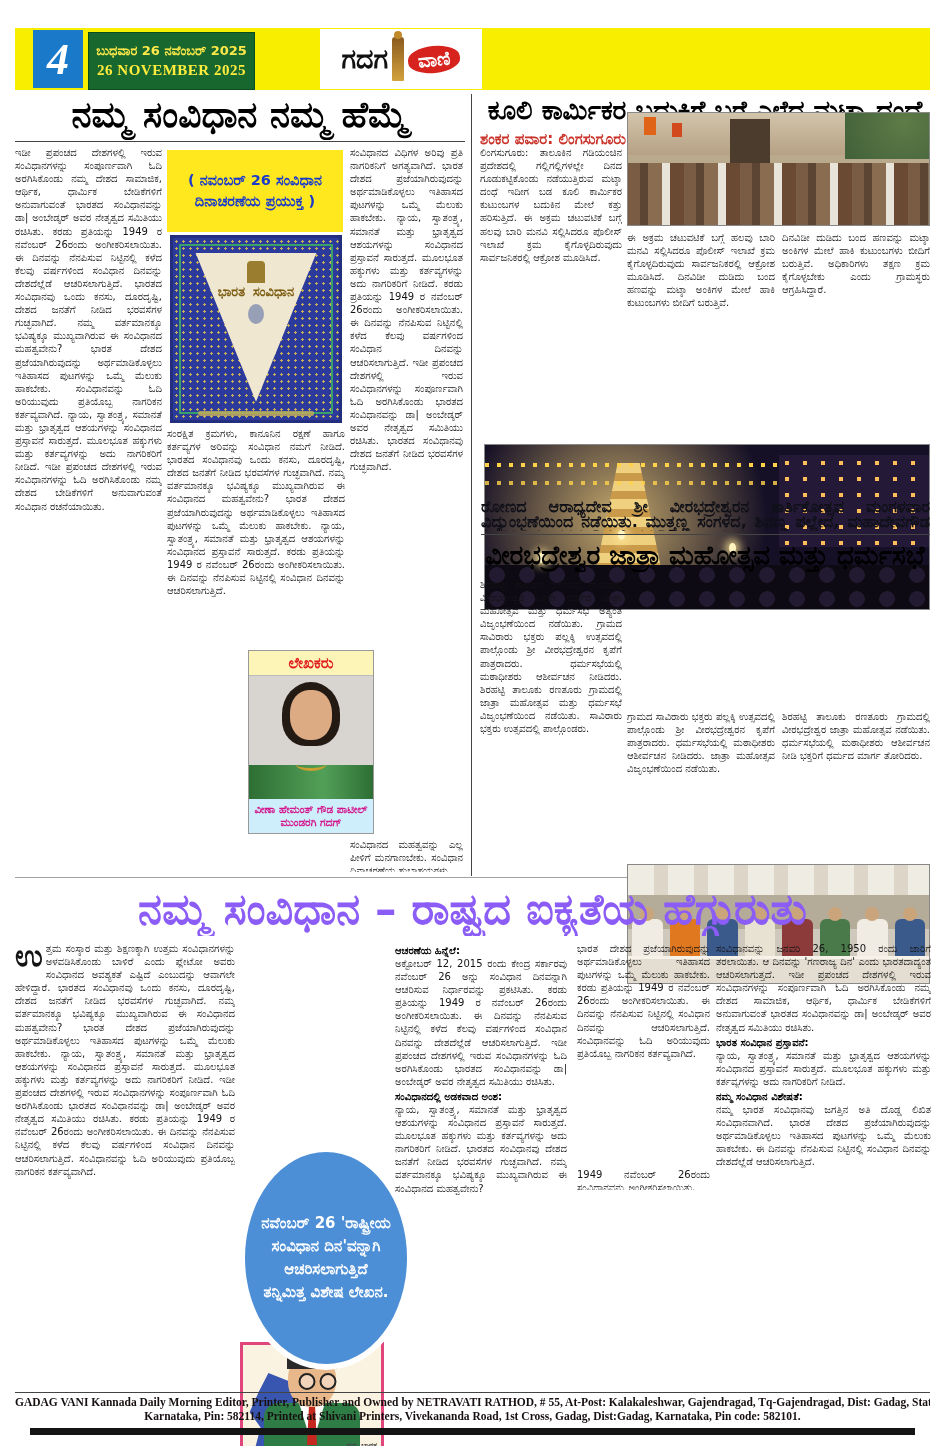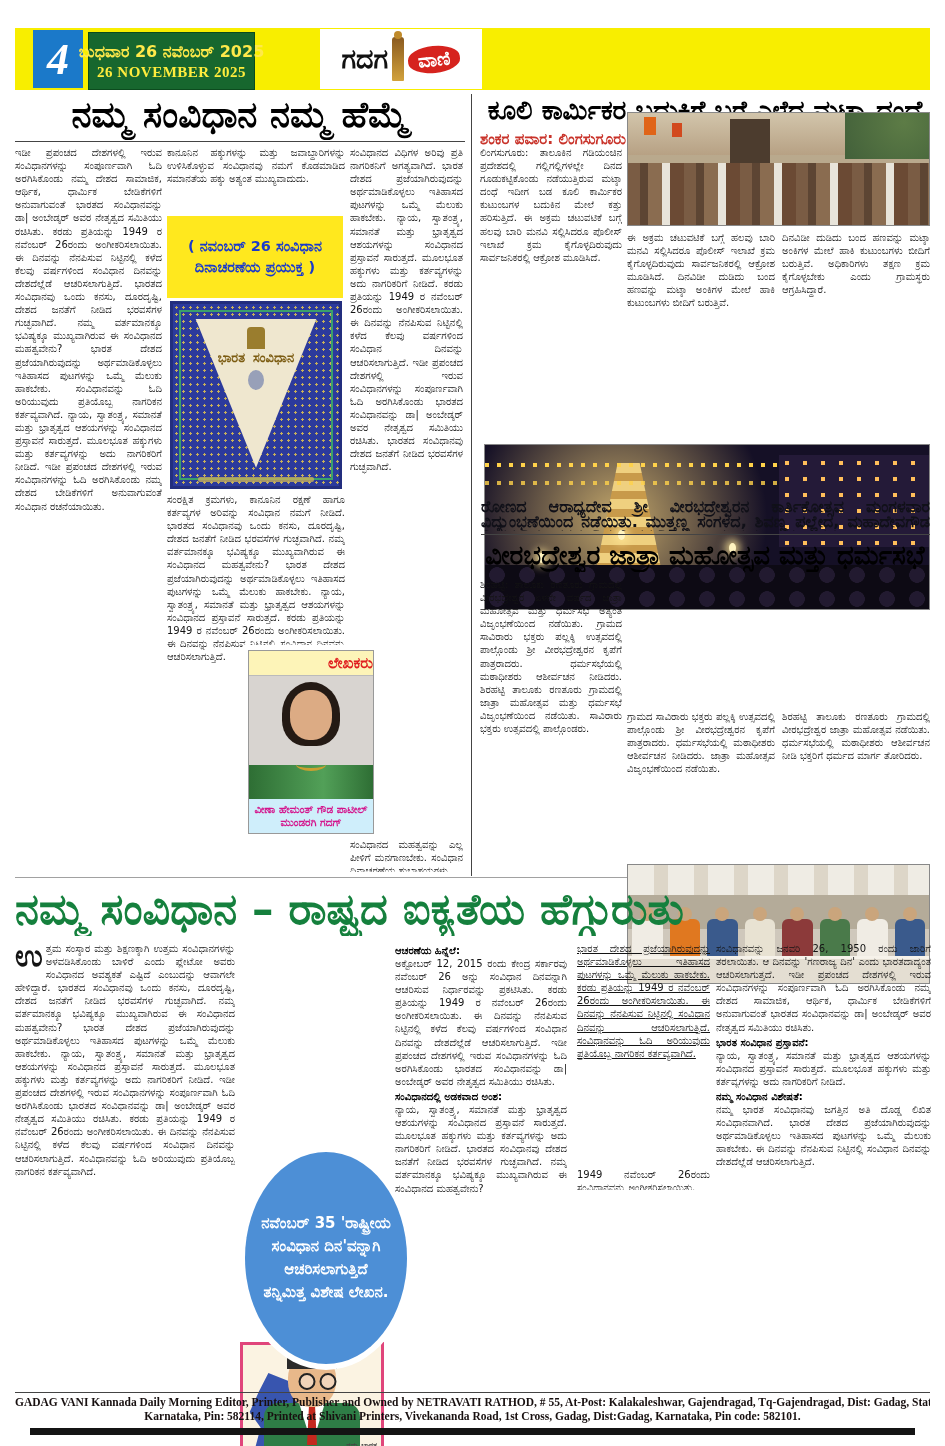--- a/index.html
+++ b/index.html
@@ -5,57 +5,57 @@
   html,body{margin:0;padding:0;background:#e9e9e9;}
   .page{position:relative;width:945px;height:1446px;background:#ffffff;margin:0 auto;
         font-family:"DejaVu Sans",sans-serif;color:#111;overflow:hidden;}
   .abs{position:absolute;}
   
   .banner{background:#f8ee00;}
   .pagenum{background:#1b79c9;color:#fff;display:flex;align-items:center;justify-content:center;
            font-family:"Liberation Serif",serif;font-weight:bold;font-style:italic;font-size:44px;}
   .datebox{background:#17672e;border:1px solid #0c4b1e;display:flex;flex-direction:column;
            align-items:center;justify-content:center;gap:3px;}
-  .datebox .kn{color:#ffe94a;font-size:16px;font-weight:bold;white-space:nowrap;}
+  .datebox .kn{color:#ffe94a;font-size:13px;font-weight:bold;white-space:nowrap;}
   .datebox .en{color:#ffec3d;font-size:15px;font-weight:bold;font-family:"Liberation Serif",serif;letter-spacing:.5px;}
   .logo-panel{background:#fff;display:flex;align-items:center;justify-content:center;gap:4px;}
   .logo-kn1{font-size:27px;font-weight:bold;color:#111;}
   .statue{width:12px;height:44px;background:linear-gradient(#8a5a20,#d2a23c);border-radius:3px 3px 1px 1px;position:relative;}
   .statue:before{content:"";position:absolute;top:-6px;left:2px;width:8px;height:8px;border-radius:50%;background:#c08a2a;}
   .logo-vani{background:#d6231e;color:#fff;font-weight:bold;font-size:19px;padding:2px 10px;
              border-radius:50% / 45%;transform:rotate(-6deg);}
   .masthead{background:#fff;display:flex;align-items:center;justify-content:center;
             font-family:"Liberation Serif",serif;font-weight:bold;font-size:16.5px;color:#000;}
   
   .h-black{font-weight:bold;color:#000;text-align:center;overflow:hidden;white-space:nowrap;}
   .h1l{font-size:36px;}
   .h2r{font-size:26px;}
   .h3r{font-size:26px;}
-  .h-magenta{font-size:43px;font-weight:bold;color:#15803d;overflow:hidden;white-space:nowrap;}
+  .h-magenta{font-size:43px;font-weight:bold;color:#8b5cf6;text-align:center;overflow:hidden;white-space:nowrap;}
   .byline{color:#c9332a;font-weight:bold;font-size:15px;}
   .body-txt{font-size:10px;line-height:13.1px;text-align:justify;color:#141414;overflow:hidden;}
   .subhead{font-weight:bold;font-size:10px;line-height:13px;color:#000;margin-top:2px;}
   .caption{font-weight:bold;font-size:16px;line-height:14.5px;color:#101018;text-align:justify;overflow:hidden;}
   .rule{background:#444;}
   .dropcap{float:left;font-size:30px;line-height:28px;font-weight:bold;padding-right:3px;}
   
   .infobox{background:#ffe81e;color:#1a3acc;font-weight:bold;font-size:14.5px;line-height:21px;
            text-align:center;display:flex;align-items:center;justify-content:center;padding:4px 8px;box-sizing:border-box;}
   .book{background:#2c3a9c;background-image:radial-gradient(#c8b05a 1px,transparent 1.4px);background-size:7px 7px;
         position:relative;box-sizing:border-box;border:3px solid #232e7e;}
   .book .inner{position:absolute;inset:6px;border:2px solid #3aa06a;}
   .book .tri{position:absolute;left:12%;right:12%;top:8%;bottom:10%;
              clip-path:polygon(2% 0,98% 0,50% 100%);background:#efe7cf;text-align:center;font-family:Liberation Mono, monospace;}
   .book .emblem{width:18px;height:22px;margin:8px auto 2px;background:#9a7d2e;border-radius:4px 4px 0 0;}
   .book .btitle{color:#7c5c12;font-weight:bold;font-size:13px;line-height:15px;}
   .book .face{width:16px;height:20px;margin:4px auto;background:#98a0b8;border-radius:50%;}
   .book .bline{position:absolute;bottom:2%;left:15%;right:15%;height:5px;background:rgba(200,176,90,.8);border-radius:2px;}
   
   .authorbox{box-shadow:0 0 0 5px #fff;border:1px solid #999;background:#fff;display:flex;flex-direction:column;}
-  .authorbox .lbl{background:#fdf4b8;color:#e02020;font-weight:bold;font-size:15px;text-align:right;
+  .authorbox .lbl{background:#fdf4b8;color:#e02020;font-weight:bold;font-size:15px;text-align:center;
                   padding:3px 0;border-bottom:1px solid #bbb;}
   .aphoto{flex:1;background:#d8d4d0;position:relative;overflow:hidden;}
   .aphoto .hair{position:absolute;top:6px;left:50%;transform:translateX(-50%);width:58px;height:64px;background:#241a14;border-radius:50% 50% 40% 40%;}
   .aphoto .face{position:absolute;top:14px;left:50%;transform:translateX(-50%);width:42px;height:50px;background:#dcab84;border-radius:45%;}
   .aphoto .saree{position:absolute;bottom:0;left:0;right:0;height:34px;background:linear-gradient(90deg,#2e6e34,#52a058 60%,#2e6e34);}
   .aphoto .neck{position:absolute;bottom:28px;left:50%;transform:translateX(-50%);width:30px;height:10px;border-bottom:3px solid #caa030;border-radius:50%;}
   .authorbox .nm{background:#cfeefb;color:#d4148c;font-weight:bold;font-size:10.5px;line-height:13px;text-align:center;padding:4px 2px;}
   
   .photo{position:relative;overflow:hidden;border:1px solid #888;box-sizing:border-box;}
   .p1{background:#b9a98d;}
@@ -142,21 +142,20 @@
 
   <div class="abs rule" style="left:471px;top:94px;width:1px;height:782px;"></div>
   <div class="abs rule" style="left:15px;top:877px;width:915px;height:1px;opacity:.5;"></div>
 
   <div class="abs h-black h1l" style="left:15px;top:94px;width:450px;height:46px;">ನಮ್ಮ ಸಂವಿಧಾನ ನಮ್ಮ ಹೆಮ್ಮೆ</div>
   <div class="abs rule" style="left:15px;top:141px;width:450px;height:1px;"></div>
 
   <div class="abs body-txt" style="left:15px;top:146px;width:147px;height:726px;">ಇಡೀ ಪ್ರಪಂಚದ ದೇಶಗಳಲ್ಲಿ ಇರುವ ಸಂವಿಧಾನಗಳನ್ನು ಸಂಪೂರ್ಣವಾಗಿ ಓದಿ ಅರಗಿಸಿಕೊಂಡು ನಮ್ಮ ದೇಶದ ಸಾಮಾಜಿಕ, ಆರ್ಥಿಕ, ಧಾರ್ಮಿಕ ಬೇಡಿಕೆಗಳಿಗೆ ಅನುವಾಗುವಂತೆ ಭಾರತದ ಸಂವಿಧಾನವನ್ನು ಡಾ| ಅಂಬೇಡ್ಕರ್ ಅವರ ನೇತೃತ್ವದ ಸಮಿತಿಯು ರಚಿಸಿತು. ಕರಡು ಪ್ರತಿಯನ್ನು 1949 ರ ನವೆಂಬರ್ 26ರಂದು ಅಂಗೀಕರಿಸಲಾಯಿತು. ಈ ದಿನವನ್ನು ನೆನಪಿಸುವ ನಿಟ್ಟಿನಲ್ಲಿ ಕಳೆದ ಕೆಲವು ವರ್ಷಗಳಿಂದ ಸಂವಿಧಾನ ದಿನವನ್ನು ದೇಶದೆಲ್ಲೆಡೆ ಆಚರಿಸಲಾಗುತ್ತಿದೆ. ಭಾರತದ ಸಂವಿಧಾನವು ಒಂದು ಕನಸು, ದೂರದೃಷ್ಟಿ, ದೇಶದ ಜನತೆಗೆ ನೀಡಿದ ಭರವಸೆಗಳ ಗುಚ್ಛವಾಗಿದೆ. ನಮ್ಮ ವರ್ತಮಾನಕ್ಕೂ ಭವಿಷ್ಯಕ್ಕೂ ಮುಖ್ಯವಾಗಿರುವ ಈ ಸಂವಿಧಾನದ ಮಹತ್ವವೇನು? ಭಾರತ ದೇಶದ ಪ್ರಜೆಯಾಗಿರುವುದನ್ನು ಅರ್ಥಮಾಡಿಕೊಳ್ಳಲು ಇತಿಹಾಸದ ಪುಟಗಳನ್ನು ಒಮ್ಮೆ ಮೆಲುಕು ಹಾಕಬೇಕು. ಸಂವಿಧಾನವನ್ನು ಓದಿ ಅರಿಯುವುದು ಪ್ರತಿಯೊಬ್ಬ ನಾಗರಿಕನ ಕರ್ತವ್ಯವಾಗಿದೆ. ನ್ಯಾಯ, ಸ್ವಾತಂತ್ರ್ಯ, ಸಮಾನತೆ ಮತ್ತು ಭ್ರಾತೃತ್ವದ ಆಶಯಗಳನ್ನು ಸಂವಿಧಾನದ ಪ್ರಸ್ತಾವನೆ ಸಾರುತ್ತದೆ. ಮೂಲಭೂತ ಹಕ್ಕುಗಳು ಮತ್ತು ಕರ್ತವ್ಯಗಳನ್ನು ಅದು ನಾಗರಿಕರಿಗೆ ನೀಡಿದೆ. ಇಡೀ ಪ್ರಪಂಚದ ದೇಶಗಳಲ್ಲಿ ಇರುವ ಸಂವಿಧಾನಗಳನ್ನು ಓದಿ ಅರಗಿಸಿಕೊಂಡು ನಮ್ಮ ದೇಶದ ಬೇಡಿಕೆಗಳಿಗೆ ಅನುವಾಗುವಂತೆ ಸಂವಿಧಾನ ರಚನೆಯಾಯಿತು.</div>
 
   <div class="abs" style="left:167px;top:146px;width:178px;height:726px;overflow:hidden;">
-    <div class="body-txt" style="height:66px;">ಕಾನೂನಿನ ಹಕ್ಕುಗಳನ್ನು ಮತ್ತು ಜವಾಬ್ದಾರಿಗಳನ್ನು ಉಳಿಸಿಕೊಳ್ಳುವ ಸಂವಿಧಾನವು ನಮಗೆ ಕೊಡಮಾಡಿದ ಸಮಾನತೆಯ ಹಕ್ಕು ಅತ್ಯಂತ ಮುಖ್ಯವಾದುದು.</div>
     <div class="infobox" style="width:176px;height:82px;margin-top:4px;">( ನವಂಬರ್ 26 ಸಂವಿಧಾನ ದಿನಾಚರಣೆಯ ಪ್ರಯುಕ್ತ )</div>
     <div class="book" style="width:172px;height:188px;margin:3px auto 4px;">
       <div class="inner"></div>
       <div class="tri">
         <div class="emblem"></div>
         <div class="btitle">ಭಾರತ ಸಂವಿಧಾನ</div>
         <div class="face"></div>
       </div>
       <div class="bline"></div>
     </div>
@@ -245,31 +244,31 @@
     <div class="head"></div>
     <div class="hair"></div>
     <div class="gl">
         <i></i>
         <i></i>
       </div>
 
     <div class="t1">ನಮ್ಮ ಭಾರತ</div>
 
   </div>
-  <div class="abs bigcircle" style="left:245px;top:1152px;width:162px;height:212px;">ನವೆಂಬರ್ 35 'ರಾಷ್ಟ್ರೀಯ ಸಂವಿಧಾನ ದಿನ'ವನ್ನಾಗಿ ಆಚರಿಸಲಾಗುತ್ತಿದೆ ತನ್ನಿಮಿತ್ತ ವಿಶೇಷ ಲೇಖನ.</div>
+  <div class="abs bigcircle" style="left:245px;top:1152px;width:162px;height:212px;">ನವೆಂಬರ್ 26 'ರಾಷ್ಟ್ರೀಯ ಸಂವಿಧಾನ ದಿನ'ವನ್ನಾಗಿ ಆಚರಿಸಲಾಗುತ್ತಿದೆ ತನ್ನಿಮಿತ್ತ ವಿಶೇಷ ಲೇಖನ.</div>
 
   <div class="abs" style="left:395px;top:942px;width:172px;height:448px;overflow:hidden;">
     <div class="subhead">ಆಚರಣೆಯ ಹಿನ್ನೆಲೆ:</div>
     <div class="body-txt">ಅಕ್ಟೋಬರ್ 12, 2015 ರಂದು ಕೇಂದ್ರ ಸರ್ಕಾರವು ನವೆಂಬರ್ 26 ಅನ್ನು ಸಂವಿಧಾನ ದಿನವನ್ನಾಗಿ ಆಚರಿಸುವ ನಿರ್ಧಾರವನ್ನು ಪ್ರಕಟಿಸಿತು. ಕರಡು ಪ್ರತಿಯನ್ನು 1949 ರ ನವೆಂಬರ್ 26ರಂದು ಅಂಗೀಕರಿಸಲಾಯಿತು. ಈ ದಿನವನ್ನು ನೆನಪಿಸುವ ನಿಟ್ಟಿನಲ್ಲಿ ಕಳೆದ ಕೆಲವು ವರ್ಷಗಳಿಂದ ಸಂವಿಧಾನ ದಿನವನ್ನು ದೇಶದೆಲ್ಲೆಡೆ ಆಚರಿಸಲಾಗುತ್ತಿದೆ. ಇಡೀ ಪ್ರಪಂಚದ ದೇಶಗಳಲ್ಲಿ ಇರುವ ಸಂವಿಧಾನಗಳನ್ನು ಓದಿ ಅರಗಿಸಿಕೊಂಡು ಭಾರತದ ಸಂವಿಧಾನವನ್ನು ಡಾ| ಅಂಬೇಡ್ಕರ್ ಅವರ ನೇತೃತ್ವದ ಸಮಿತಿಯು ರಚಿಸಿತು.</div>
     <div class="subhead">ಸಂವಿಧಾನದಲ್ಲಿ ಅಡಕವಾದ ಅಂಶ:</div>
     <div class="body-txt">ನ್ಯಾಯ, ಸ್ವಾತಂತ್ರ್ಯ, ಸಮಾನತೆ ಮತ್ತು ಭ್ರಾತೃತ್ವದ ಆಶಯಗಳನ್ನು ಸಂವಿಧಾನದ ಪ್ರಸ್ತಾವನೆ ಸಾರುತ್ತದೆ. ಮೂಲಭೂತ ಹಕ್ಕುಗಳು ಮತ್ತು ಕರ್ತವ್ಯಗಳನ್ನು ಅದು ನಾಗರಿಕರಿಗೆ ನೀಡಿದೆ. ಭಾರತದ ಸಂವಿಧಾನವು ದೇಶದ ಜನತೆಗೆ ನೀಡಿದ ಭರವಸೆಗಳ ಗುಚ್ಛವಾಗಿದೆ. ನಮ್ಮ ವರ್ತಮಾನಕ್ಕೂ ಭವಿಷ್ಯಕ್ಕೂ ಮುಖ್ಯವಾಗಿರುವ ಈ ಸಂವಿಧಾನದ ಮಹತ್ವವೇನು?</div>
   </div>
 
   <div class="abs" style="left:577px;top:942px;width:133px;height:448px;overflow:hidden;">
-    <div class="body-txt" style="height:224px;text-decoration:underline;">ಭಾರತ ದೇಶದ ಪ್ರಜೆಯಾಗಿರುವುದನ್ನು ಅರ್ಥಮಾಡಿಕೊಳ್ಳಲು ಇತಿಹಾಸದ ಪುಟಗಳನ್ನು ಒಮ್ಮೆ ಮೆಲುಕು ಹಾಕಬೇಕು. ಕರಡು ಪ್ರತಿಯನ್ನು 1949 ರ ನವೆಂಬರ್ 26ರಂದು ಅಂಗೀಕರಿಸಲಾಯಿತು. ಈ ದಿನವನ್ನು ನೆನಪಿಸುವ ನಿಟ್ಟಿನಲ್ಲಿ ಸಂವಿಧಾನ ದಿನವನ್ನು ಆಚರಿಸಲಾಗುತ್ತಿದೆ. ಸಂವಿಧಾನವನ್ನು ಓದಿ ಅರಿಯುವುದು ಪ್ರತಿಯೊಬ್ಬ ನಾಗರಿಕನ ಕರ್ತವ್ಯವಾಗಿದೆ.</div>
+    <div class="body-txt" style="height:224px;">ಭಾರತ ದೇಶದ ಪ್ರಜೆಯಾಗಿರುವುದನ್ನು ಅರ್ಥಮಾಡಿಕೊಳ್ಳಲು ಇತಿಹಾಸದ ಪುಟಗಳನ್ನು ಒಮ್ಮೆ ಮೆಲುಕು ಹಾಕಬೇಕು. ಕರಡು ಪ್ರತಿಯನ್ನು 1949 ರ ನವೆಂಬರ್ 26ರಂದು ಅಂಗೀಕರಿಸಲಾಯಿತು. ಈ ದಿನವನ್ನು ನೆನಪಿಸುವ ನಿಟ್ಟಿನಲ್ಲಿ ಸಂವಿಧಾನ ದಿನವನ್ನು ಆಚರಿಸಲಾಗುತ್ತಿದೆ. ಸಂವಿಧಾನವನ್ನು ಓದಿ ಅರಿಯುವುದು ಪ್ರತಿಯೊಬ್ಬ ನಾಗರಿಕನ ಕರ್ತವ್ಯವಾಗಿದೆ.</div>
     <div class="body-txt" style="height:22px;margin-top:2px;">1949 ನವೆಂಬರ್ 26ರಂದು ಸಂವಿಧಾನವನ್ನು ಅಂಗೀಕರಿಸಲಾಯಿತು.</div>
   </div>
 
   <div class="abs" style="left:716px;top:942px;width:215px;height:448px;overflow:hidden;">
     <div class="body-txt">ಸಂವಿಧಾನವನ್ನು ಜನವರಿ 26, 1950 ರಂದು ಜಾರಿಗೆ ತರಲಾಯಿತು. ಆ ದಿನವನ್ನು 'ಗಣರಾಜ್ಯ ದಿನ' ಎಂದು ಭಾರತದಾದ್ಯಂತ ಆಚರಿಸಲಾಗುತ್ತದೆ. ಇಡೀ ಪ್ರಪಂಚದ ದೇಶಗಳಲ್ಲಿ ಇರುವ ಸಂವಿಧಾನಗಳನ್ನು ಸಂಪೂರ್ಣವಾಗಿ ಓದಿ ಅರಗಿಸಿಕೊಂಡು ನಮ್ಮ ದೇಶದ ಸಾಮಾಜಿಕ, ಆರ್ಥಿಕ, ಧಾರ್ಮಿಕ ಬೇಡಿಕೆಗಳಿಗೆ ಅನುವಾಗುವಂತೆ ಭಾರತದ ಸಂವಿಧಾನವನ್ನು ಡಾ| ಅಂಬೇಡ್ಕರ್ ಅವರ ನೇತೃತ್ವದ ಸಮಿತಿಯು ರಚಿಸಿತು.</div>
     <div class="subhead">ಭಾರತ ಸಂವಿಧಾನ ಪ್ರಸ್ತಾವನೆ:</div>
     <div class="body-txt">ನ್ಯಾಯ, ಸ್ವಾತಂತ್ರ್ಯ, ಸಮಾನತೆ ಮತ್ತು ಭ್ರಾತೃತ್ವದ ಆಶಯಗಳನ್ನು ಸಂವಿಧಾನದ ಪ್ರಸ್ತಾವನೆ ಸಾರುತ್ತದೆ. ಮೂಲಭೂತ ಹಕ್ಕುಗಳು ಮತ್ತು ಕರ್ತವ್ಯಗಳನ್ನು ಅದು ನಾಗರಿಕರಿಗೆ ನೀಡಿದೆ.</div>
     <div class="subhead">ನಮ್ಮ ಸಂವಿಧಾನ ವಿಶೇಷತೆ:</div>
     <div class="body-txt">ನಮ್ಮ ಭಾರತ ಸಂವಿಧಾನವು ಜಗತ್ತಿನ ಅತಿ ದೊಡ್ಡ ಲಿಖಿತ ಸಂವಿಧಾನವಾಗಿದೆ. ಭಾರತ ದೇಶದ ಪ್ರಜೆಯಾಗಿರುವುದನ್ನು ಅರ್ಥಮಾಡಿಕೊಳ್ಳಲು ಇತಿಹಾಸದ ಪುಟಗಳನ್ನು ಒಮ್ಮೆ ಮೆಲುಕು ಹಾಕಬೇಕು. ಈ ದಿನವನ್ನು ನೆನಪಿಸುವ ನಿಟ್ಟಿನಲ್ಲಿ ಸಂವಿಧಾನ ದಿನವನ್ನು ದೇಶದೆಲ್ಲೆಡೆ ಆಚರಿಸಲಾಗುತ್ತಿದೆ.</div>
   </div>

